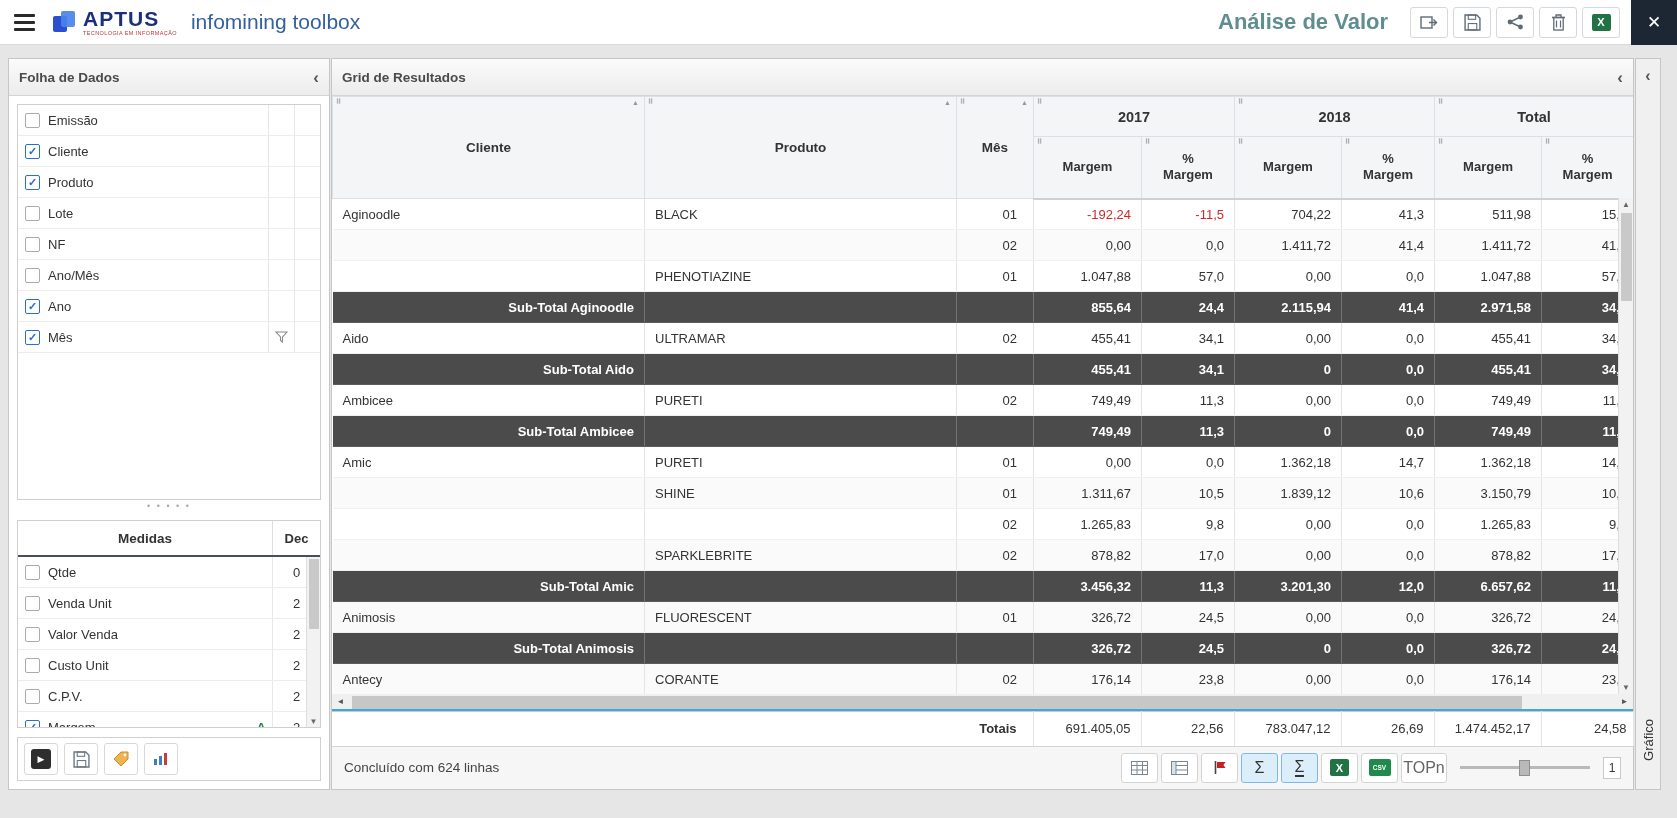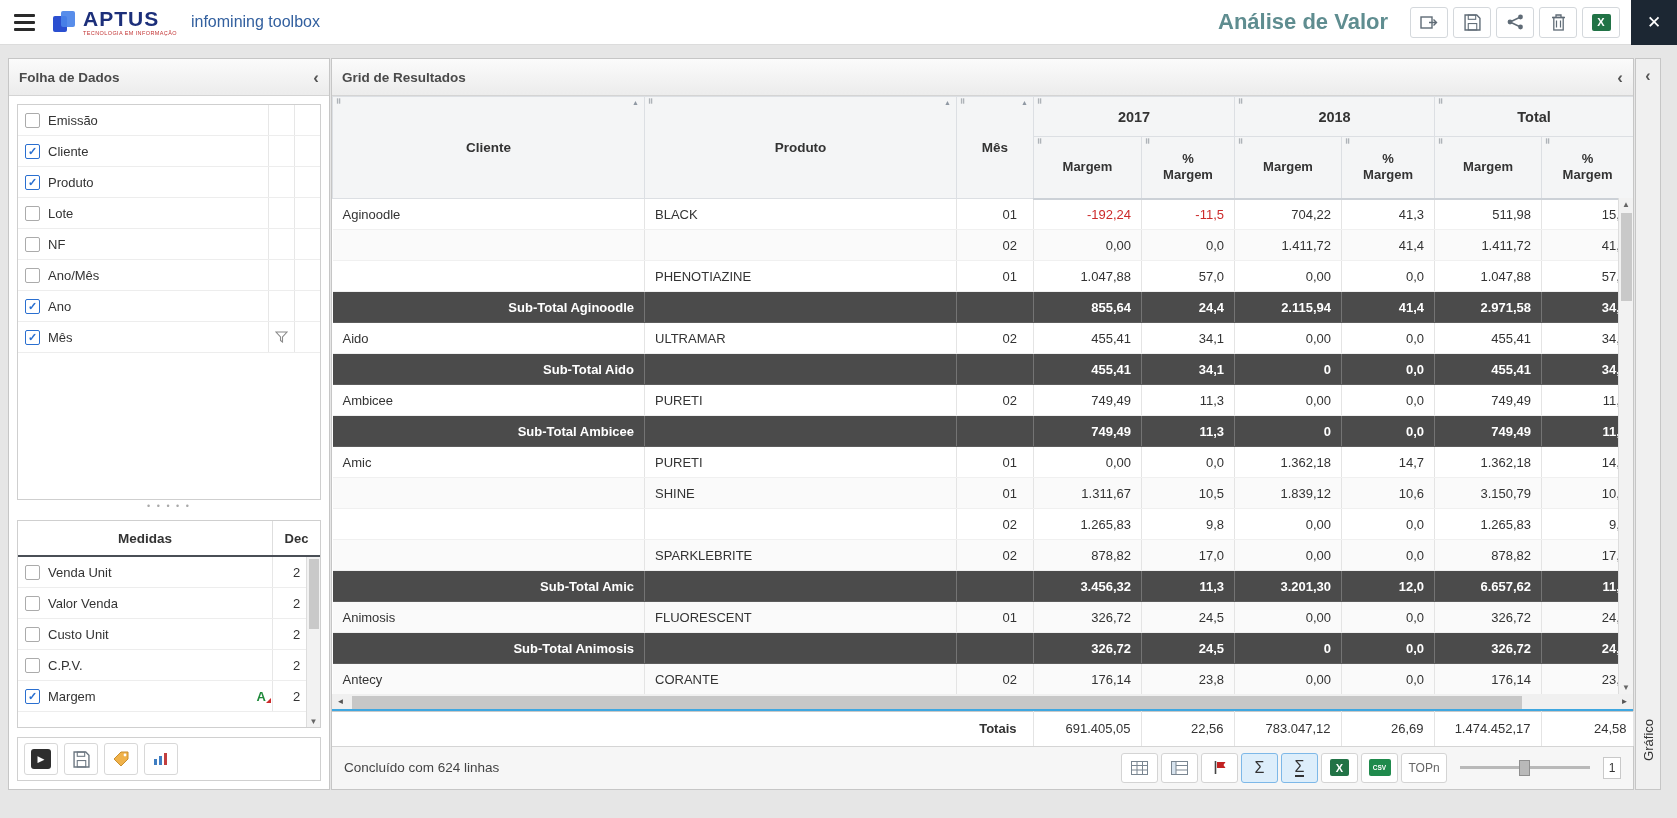--- a/index.html
+++ b/index.html
@@ -21,21 +21,21 @@
   }
 
   
   .topbar { height: 45px; background: #fff; border-bottom: 1px solid #dcdcdc;
     display: flex; align-items: center; padding-left: 14px; position: relative; }
   .hamburger { width: 21px; display: flex; flex-direction: column; gap: 4px; margin-right: 16px; cursor: pointer; }
   .hamburger i { display:block; height: 3px; background: #2a2a2a; border-radius: 1px; }
   .logo { display: flex; align-items: center; gap: 6px; }
   .logo-name { font-size: 21px; font-weight: bold; color: #1c2f7a; letter-spacing: 1px; line-height: 1; }
   .logo-tag { font-size: 5.5px; color: #c23434; letter-spacing: .4px; margin-top: 1px; }
-  .logo-suffix { font-size: 16px; color: #33609f; margin-left: 8px; }
+  .logo-suffix { font-size: 21px; color: #33609f; margin-left: 8px; }
   .page-title { margin-left: auto; font-size: 22px; font-weight: bold; color: var(--title-teal); margin-right: 22px; white-space: nowrap; }
   .tb-btn { width: 38px; height: 31px; border: 1px solid #d4d8dc; background: #fff; border-radius: 3px;
     display: flex; align-items: center; justify-content: center; margin-right: 5px; cursor: pointer; }
   .tb-close { width: 46px; height: 45px; background: #1c2733; color: #fff; font-size: 17px;
     display: flex; align-items: center; justify-content: center; margin-left: 6px; cursor: pointer; }
   .xls-glyph { width: 19px; height: 17px; background: var(--excel-green); color: #fff; border-radius: 2px;
     font-size: 11px; font-weight: bold; display: flex; align-items: center; justify-content: center; }
   .csv-glyph { width: 22px; height: 17px; background: #1f8a4c; color: #fff; border-radius: 2px;
     font-size: 6.5px; font-weight: bold; display: flex; align-items: center; justify-content: center; }
 
@@ -107,21 +107,21 @@
   .hs-thumb { position: absolute; left: 3px; top: 2px; height: 13px; width: 1170px; background: #c7c7c7; cursor: grab; }
   .totals-table td { height: 34px; border-top: 1px solid #c9c9c9; border-bottom: none; background: #fff; }
   .tot-label { text-align: right; font-weight: bold; padding-right: 16px; }
   .status-bar { flex: 1; border-top: 1px solid #d5d5d5; background: #f6f6f6; display: flex; align-items: center; padding: 0 12px; }
   .status-text { font-size: 13.5px; color: #444; }
   .sb-cluster { margin-left: auto; display: flex; align-items: center; gap: 3px; }
   .sb-btn { min-width: 37px; height: 30px; border: 1px solid #d4d4d4; background: #fff; border-radius: 3px;
     display: flex; align-items: center; justify-content: center; font-size: 16px; color: #333; cursor: pointer; }
   .sb-btn.active { background: #ddeefb; border-color: #7db8e8; }
   .sigma-u { border-bottom: 2px solid #333; line-height: 1; }
-  .topn { font-size: 12px; color: #666; min-width: 46px; }
+  .topn { font-size: 16px; color: #666; min-width: 46px; }
   .slider { width: 130px; height: 20px; position: relative; margin: 0 10px; display: flex; align-items: center; }
   .slider-track { height: 3px; background: #b9b9b9; width: 100%; }
   .slider-thumb { position: absolute; left: 45%; top: 2px; width: 11px; height: 16px; background: #b9b9b9; border: 1px solid #8f8f8f; cursor: grab; }
   .page-box { width: 18px; height: 22px; border: 1px solid #c9c9c9; background: #fff;
     display: flex; align-items: center; justify-content: center; font-size: 12px; }
 
   
   .right-strip { width: 26px; height: 732px; background: #f0f0f0; border: 1px solid #c6c6c6; position: relative; }
   .strip-chev { text-align: center; padding-top: 8px; font-size: 16px; font-weight: bold; color: #555; cursor: pointer; }
   .strip-tab { position: absolute; bottom: 28px; left: 0; width: 100%; display: flex; justify-content: center; cursor: pointer; }
@@ -249,20 +249,25 @@
         </div>
     </div>
     <div class="splitter">• • • • •</div>
     <div class="box meas-box">
       <div class="list-header">
         <span class="lh-label">Medidas</span>
         <span class="lh-dec">Dec</span>
       </div>
       <div class="meas-list-wrap">
         <div>
+            <div class="lrow">
+              <span class="cb"></span>
+              <span class="lbl">Qtde</span>
+              <span class="dec">0</span>
+            </div>
             <div class="lrow">
               <span class="cb"></span>
               <span class="lbl">Venda Unit</span>
               <span class="dec">2</span>
             </div>
             <div class="lrow">
               <span class="cb"></span>
               <span class="lbl">Valor Venda</span>
               <span class="dec">2</span>
             </div>

